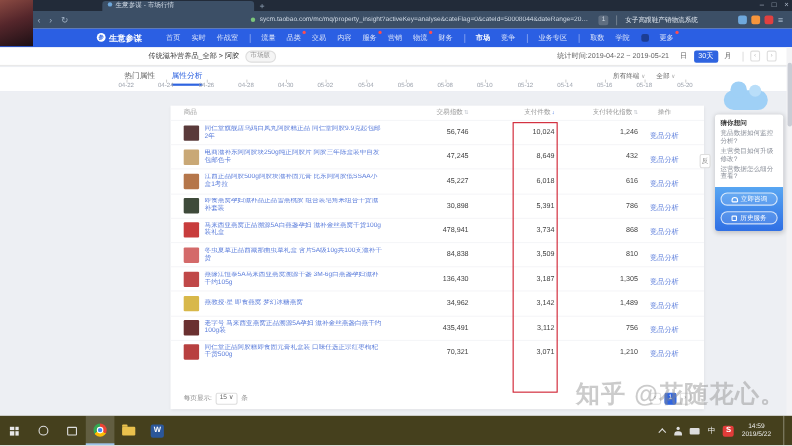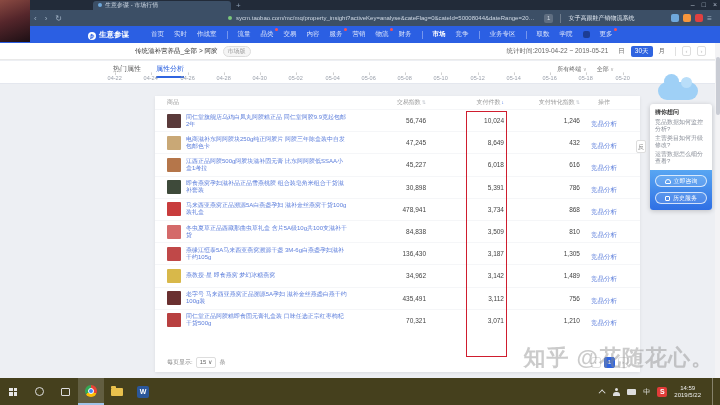--- a/index.html
+++ b/index.html
@@ -26,21 +26,21 @@
   .addr-div { width:1px; height:9px; background:rgba(255,255,255,.25); margin:0 7px; }
   .search-text { font-size:6px; color:#e8eef5; white-space:nowrap; }
   .ext-icons { margin-left:auto; display:flex; gap:4px; align-items:center; padding-right:8px; }
   .ext { width:8px; height:8px; border-radius:2px; }
   .ext.blue { background:#6fa8dc; } .ext.orange { background:#f6953c; } .ext.red { background:#e04040; }
   .menu-glyph { color:#9fb0c3; font-size:8px; }
 
   
   .navbar { position:absolute; top:26px; left:0; right:0; height:17px; background:var(--nav,#2b5fe3);
     display:flex; align-items:center; padding-left:88px; color:#fff; }
-  .brand { display:flex; align-items:flex-end; gap:3px; font-size:7.5px; font-weight:bold; flex:none; }
+  .brand { display:flex; align-items:flex-start; gap:3px; font-size:7.5px; font-weight:bold; flex:none; }
   .brand-logo { width:8px; height:8px; border-radius:50%; background:#fff; color:#2b5fe3; font-size:5px;
     display:flex; align-items:center; justify-content:center; }
   .nav-menu { display:flex; align-items:center; gap:10px; margin-left:22px; font-size:6.5px; }
   .nav-item { color:rgba(255,255,255,.82); position:relative; white-space:nowrap; cursor:default; }
   .nav-item.active { color:#fff; font-weight:bold; }
   .nav-item.dot::after { content:''; position:absolute; top:-2px; right:-4px; width:3px; height:3px;
     border-radius:50%; background:#ff4d4f; }
   .nav-item.avatar-sq { width:7px; height:7px; background:rgba(0,0,0,.35); border-radius:2px; }
   .nav-div { width:1px; height:8px; background:rgba(255,255,255,.35); }
 

